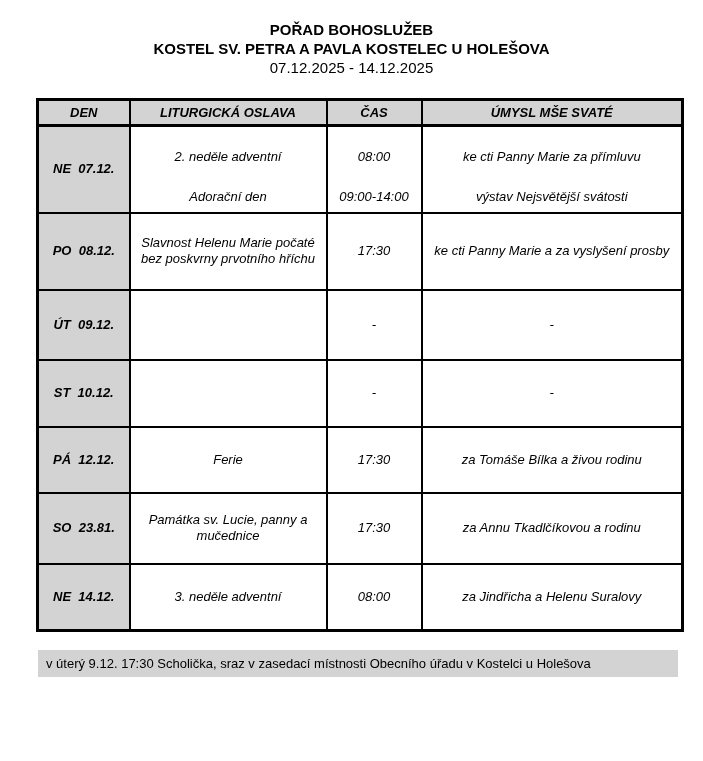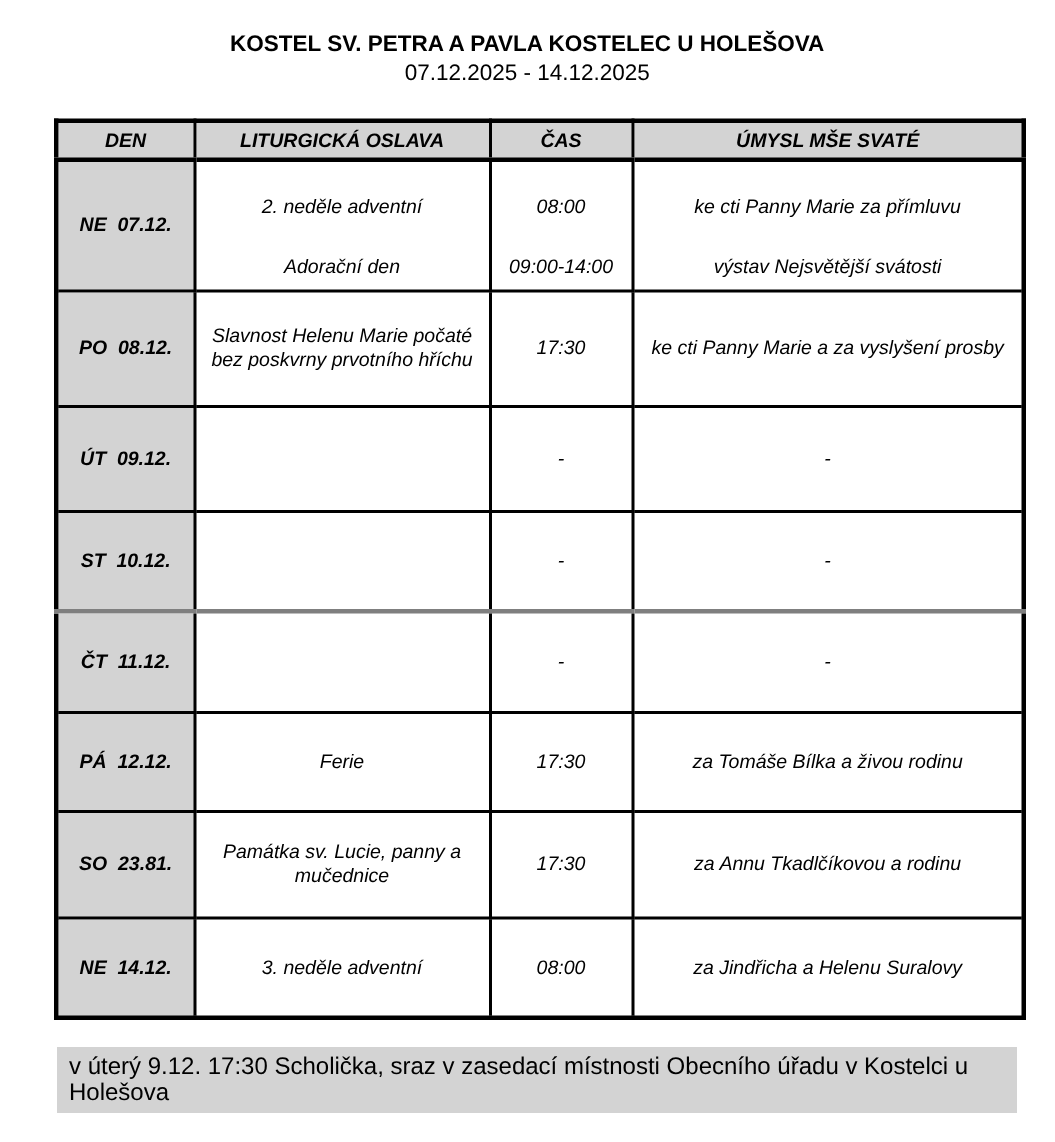--- a/index.html
+++ b/index.html
@@ -67,30 +67,31 @@
     justify-content: space-between;
     align-items: center;
     box-sizing: border-box;
     padding: 21px 2px 6px 2px;
   }
   .note-box {
     width: 640px;
     box-sizing: border-box;
     margin: 18px 0 0 38px;
     background: #d3d3d3;
-    font-size: 16px;
+    font-size: 13px;
     line-height: 17px;
     padding: 5px 24px 5px 8px;
     text-align: left;
   }
 </style>
 </head>
 <body>
 
 <div class="titles">
+  <div class="title-line1">POŘAD BOHOSLUŽEB</div>
   <div class="title-line2">KOSTEL SV. PETRA A PAVLA KOSTELEC U HOLEŠOVA</div>
   <div class="title-line3">07.12.2025 - 14.12.2025</div>
 </div>
 
 <table class="schedule">
   <colgroup>
     <col style="width:92px">
     <col style="width:197px">
     <col style="width:95px">
     <col style="width:261px">
@@ -136,26 +137,20 @@
       <td></td>
       <td>-</td>
       <td>-</td>
     </tr>
     <tr style="height:67px">
       <td class="day-cell">ST  10.12.</td>
       <td></td>
       <td>-</td>
       <td>-</td>
     </tr>
-    <tr style="height:67px" class="gray-top">
-      <td class="day-cell">ČT  11.12.</td>
-      <td></td>
-      <td>-</td>
-      <td>-</td>
-    </tr>
     <tr style="height:66px">
       <td class="day-cell">PÁ  12.12.</td>
       <td>Ferie</td>
       <td>17:30</td>
       <td>za Tomáše Bílka a živou rodinu</td>
     </tr>
     <tr style="height:71px">
       <td class="day-cell">SO  23.81.</td>
       <td>Památka sv. Lucie, panny a mučednice</td>
       <td>17:30</td>

